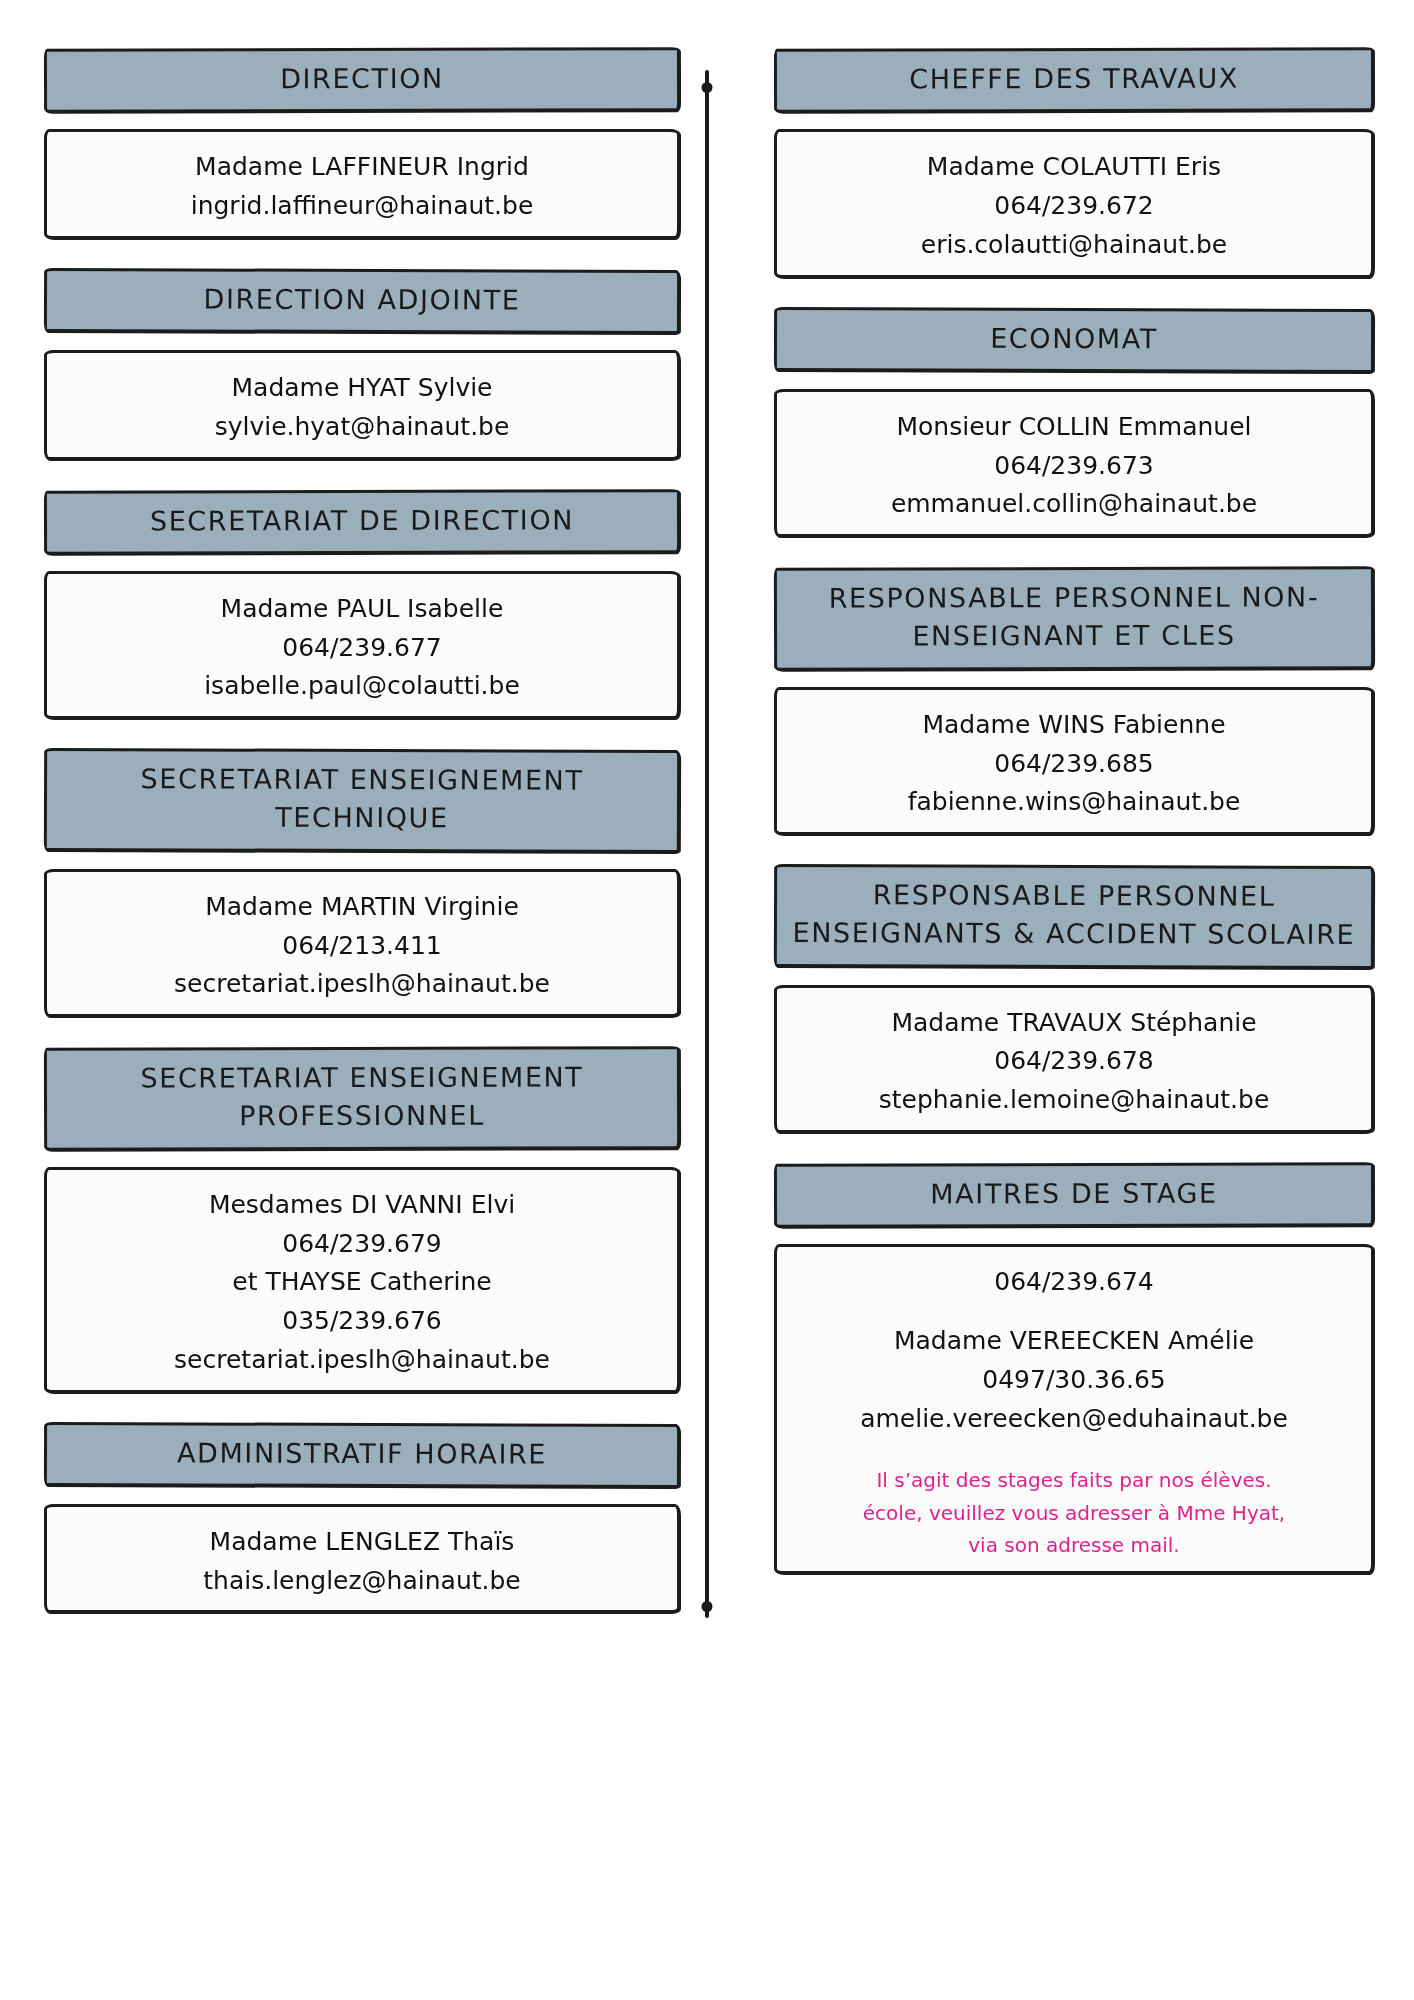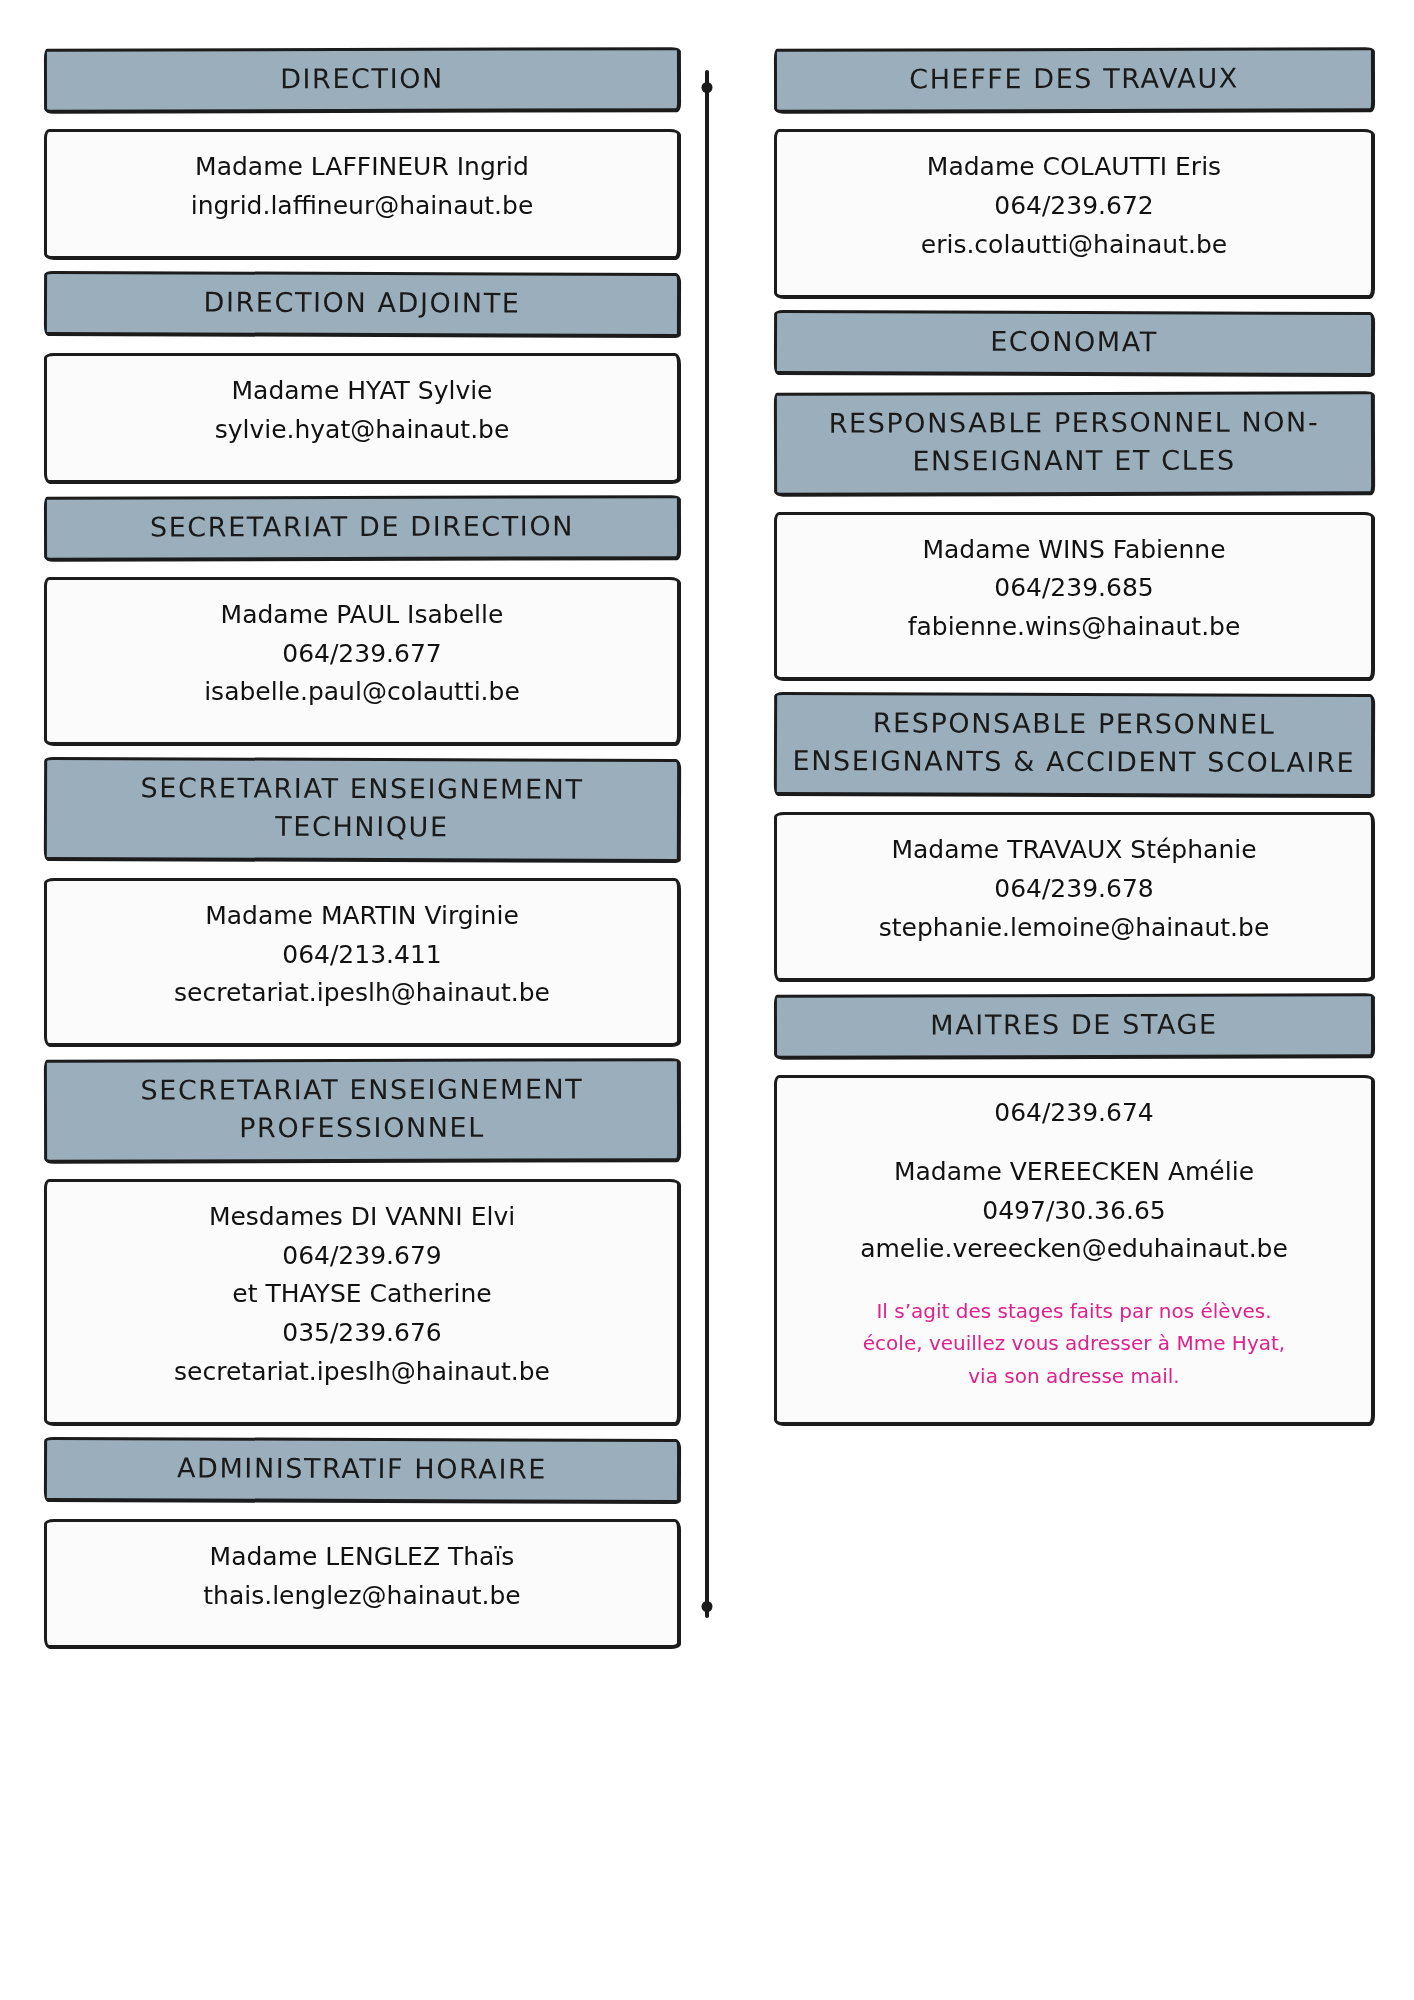--- a/index.html
+++ b/index.html
@@ -65,26 +65,26 @@
     margin-bottom: 17px;
     transform: rotate(-0.15deg);
     box-shadow: 1px 1px 0 #1c1c1c;
   }
   .hdr.skew-a { border-radius: 9px 4px 8px 3px / 4px 9px 3px 10px; transform: rotate(0.2deg); }
 
   .card {
     background: #fbfbfb;
     border: 3px solid #1c1c1c;
     border-radius: 5px 10px 5px 9px / 9px 5px 10px 5px;
-    padding: 16px 18px 30px 18px;
+    padding: 16px 18px 10px 18px;
     text-align: center;
     color: #111;
     font-size: 25px;
     line-height: 1.55;
-    margin-bottom: 13px;
+    margin-bottom: 30px;
     box-shadow: 1px 1px 0 #1c1c1c;
   }
   .card.skew-b { border-radius: 10px 5px 9px 5px / 5px 10px 5px 9px; }
   .card p { margin: 0; }
   .card .gap { height: 20px; }
 
   .note {
     color: #e0208c;
     font-size: 20px;
     line-height: 1.62;
@@ -152,20 +152,25 @@
   <div class="col col-right">
 
     <div class="hdr">CHEFFE DES TRAVAUX</div>
     <div class="card">
       <p>Madame COLAUTTI Eris</p>
       <p>064/239.672</p>
       <p>eris.colautti@hainaut.be</p>
     </div>
 
     <div class="hdr skew-a">ECONOMAT</div>
+    <div class="card skew-b">
+      <p>Monsieur COLLIN Emmanuel</p>
+      <p>064/239.673</p>
+      <p>emmanuel.collin@hainaut.be</p>
+    </div>
 
     <div class="hdr">RESPONSABLE PERSONNEL NON-ENSEIGNANT ET CLES</div>
     <div class="card">
       <p>Madame WINS Fabienne</p>
       <p>064/239.685</p>
       <p>fabienne.wins@hainaut.be</p>
     </div>
 
     <div class="hdr skew-a">RESPONSABLE PERSONNEL ENSEIGNANTS &amp; ACCIDENT SCOLAIRE</div>
     <div class="card skew-b">

